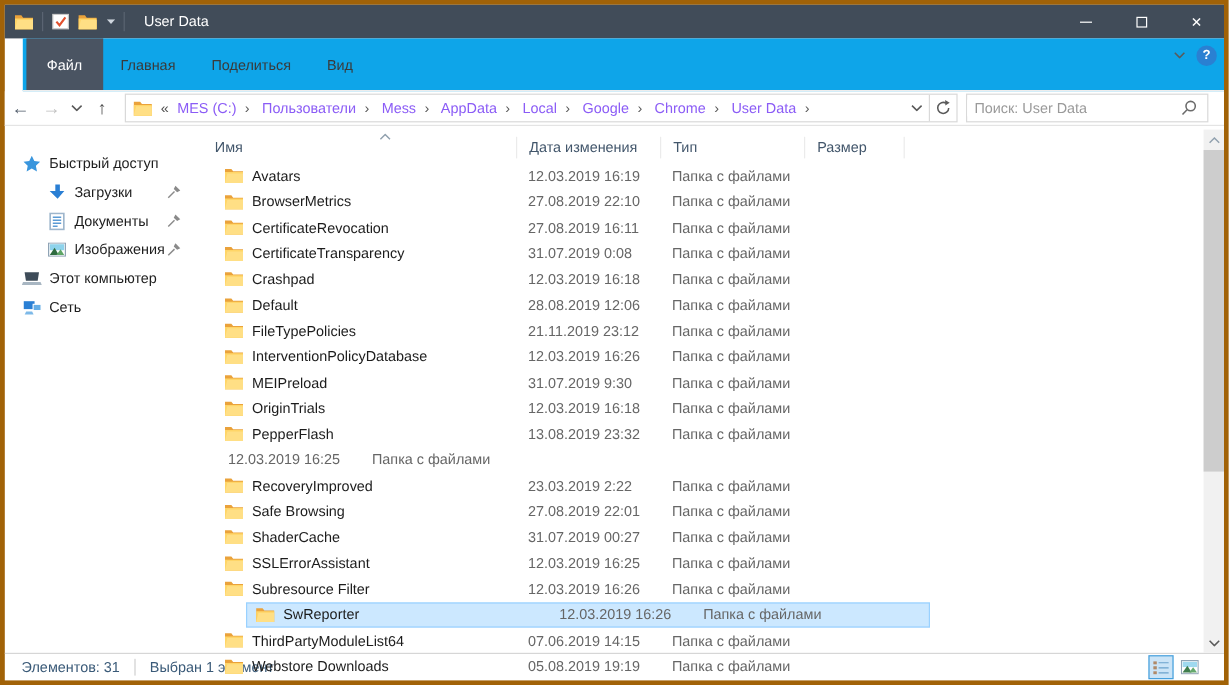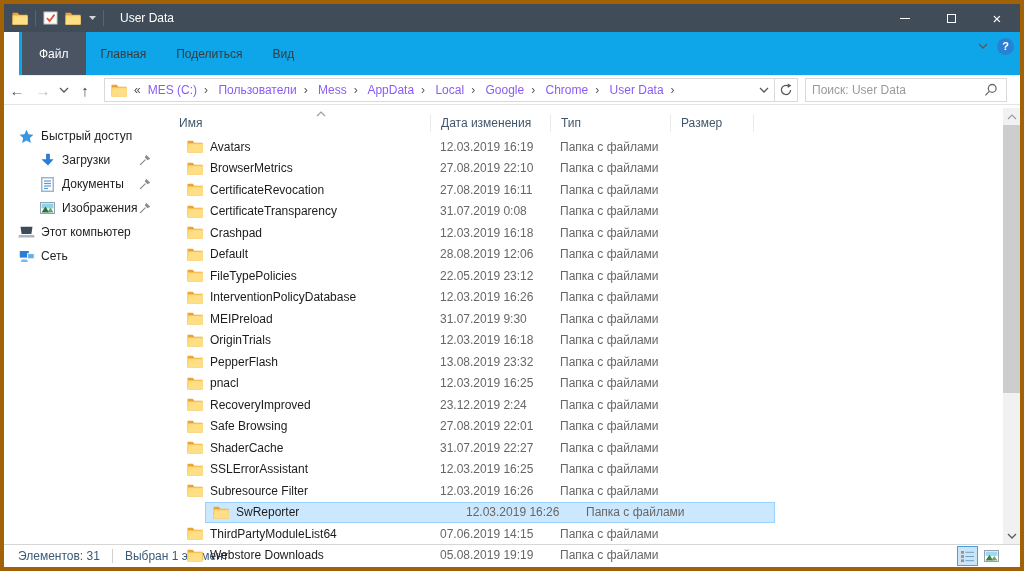--- a/index.html
+++ b/index.html
@@ -432,21 +432,21 @@
             <div class="cell-name">
               <span class="ficon">
   <svg width="16" height="13" viewBox="0 0 16 13">
                   <path d="M0.5 0.8 H5.8 L7.3 2.7 H15.5 V12.4 H0.5 Z" fill="#eaa23b"></path>
                   <path d="M0.5 3.4 H15.5 V12.4 H0.5 Z" fill="#ffd567"></path>
                   <path d="M0.5 12.4 L2.4 4.6 H15.5 V12.4 Z" fill="#ffdf85"></path>
                 </svg>
 </span>
               <span class="fname">FileTypePolicies</span>
             </div>
-            <div class="cell-date">22.05.2019 23:12</div>
+            <div class="cell-date">21.11.2019 23:12</div>
             <div class="cell-type">Папка с файлами</div>
           </div>
 
           <div class="row">
             <div class="cell-name">
               <span class="ficon">
   <svg width="16" height="13" viewBox="0 0 16 13">
                   <path d="M0.5 0.8 H5.8 L7.3 2.7 H15.5 V12.4 H0.5 Z" fill="#eaa23b"></path>
                   <path d="M0.5 3.4 H15.5 V12.4 H0.5 Z" fill="#ffd567"></path>
                   <path d="M0.5 12.4 L2.4 4.6 H15.5 V12.4 Z" fill="#ffdf85"></path>
@@ -497,46 +497,36 @@
                   <path d="M0.5 12.4 L2.4 4.6 H15.5 V12.4 Z" fill="#ffdf85"></path>
                 </svg>
 </span>
               <span class="fname">PepperFlash</span>
             </div>
             <div class="cell-date">13.08.2019 23:32</div>
             <div class="cell-type">Папка с файлами</div>
           </div>
 
           <div class="row">
-            <div class="cell-name">
-              <span class="ficon">
-  <svg width="16" height="13" viewBox="0 0 16 13">
-                  <path d="M0.5 0.8 H5.8 L7.3 2.7 H15.5 V12.4 H0.5 Z" fill="#eaa23b"></path>
-                  <path d="M0.5 3.4 H15.5 V12.4 H0.5 Z" fill="#ffd567"></path>
-                  <path d="M0.5 12.4 L2.4 4.6 H15.5 V12.4 Z" fill="#ffdf85"></path>
-                </svg>
-</span>
-              <span class="fname">pnacl</span>
-            </div>
             <div class="cell-date">12.03.2019 16:25</div>
             <div class="cell-type">Папка с файлами</div>
           </div>
 
           <div class="row">
             <div class="cell-name">
               <span class="ficon">
   <svg width="16" height="13" viewBox="0 0 16 13">
                   <path d="M0.5 0.8 H5.8 L7.3 2.7 H15.5 V12.4 H0.5 Z" fill="#eaa23b"></path>
                   <path d="M0.5 3.4 H15.5 V12.4 H0.5 Z" fill="#ffd567"></path>
                   <path d="M0.5 12.4 L2.4 4.6 H15.5 V12.4 Z" fill="#ffdf85"></path>
                 </svg>
 </span>
               <span class="fname">RecoveryImproved</span>
             </div>
-            <div class="cell-date">23.12.2019 2:24</div>
+            <div class="cell-date">23.03.2019 2:22</div>
             <div class="cell-type">Папка с файлами</div>
           </div>
 
           <div class="row">
             <div class="cell-name">
               <span class="ficon">
   <svg width="16" height="13" viewBox="0 0 16 13">
                   <path d="M0.5 0.8 H5.8 L7.3 2.7 H15.5 V12.4 H0.5 Z" fill="#eaa23b"></path>
                   <path d="M0.5 3.4 H15.5 V12.4 H0.5 Z" fill="#ffd567"></path>
                   <path d="M0.5 12.4 L2.4 4.6 H15.5 V12.4 Z" fill="#ffdf85"></path>
@@ -552,21 +542,21 @@
             <div class="cell-name">
               <span class="ficon">
   <svg width="16" height="13" viewBox="0 0 16 13">
                   <path d="M0.5 0.8 H5.8 L7.3 2.7 H15.5 V12.4 H0.5 Z" fill="#eaa23b"></path>
                   <path d="M0.5 3.4 H15.5 V12.4 H0.5 Z" fill="#ffd567"></path>
                   <path d="M0.5 12.4 L2.4 4.6 H15.5 V12.4 Z" fill="#ffdf85"></path>
                 </svg>
 </span>
               <span class="fname">ShaderCache</span>
             </div>
-            <div class="cell-date">31.07.2019 22:27</div>
+            <div class="cell-date">31.07.2019 00:27</div>
             <div class="cell-type">Папка с файлами</div>
           </div>
 
           <div class="row">
             <div class="cell-name">
               <span class="ficon">
   <svg width="16" height="13" viewBox="0 0 16 13">
                   <path d="M0.5 0.8 H5.8 L7.3 2.7 H15.5 V12.4 H0.5 Z" fill="#eaa23b"></path>
                   <path d="M0.5 3.4 H15.5 V12.4 H0.5 Z" fill="#ffd567"></path>
                   <path d="M0.5 12.4 L2.4 4.6 H15.5 V12.4 Z" fill="#ffdf85"></path>

